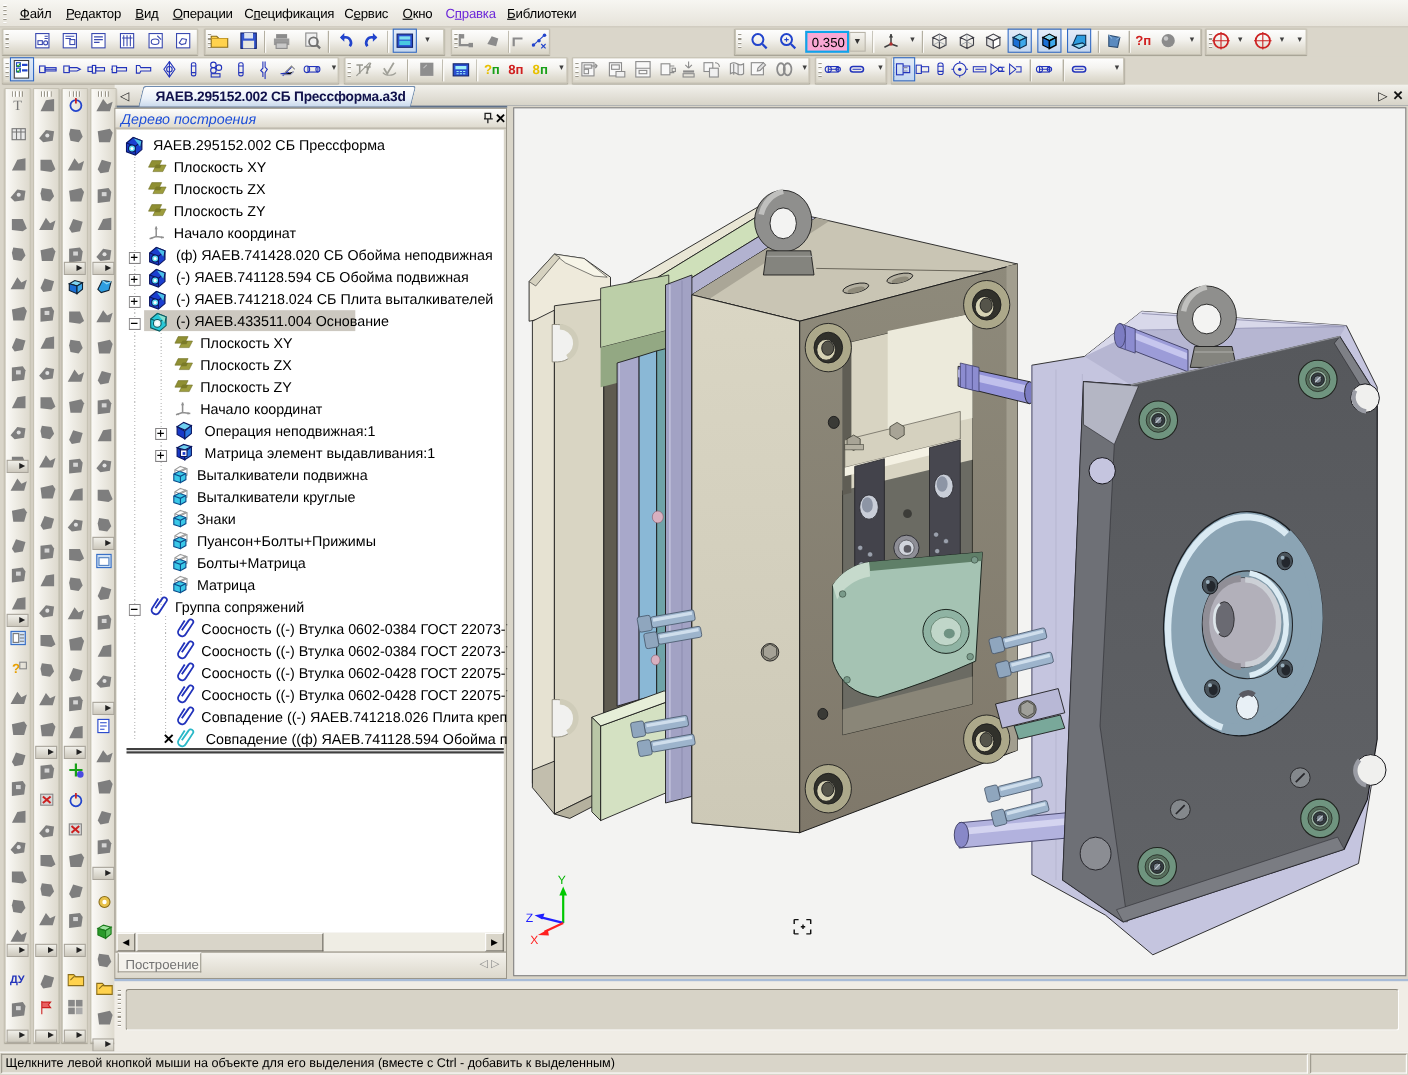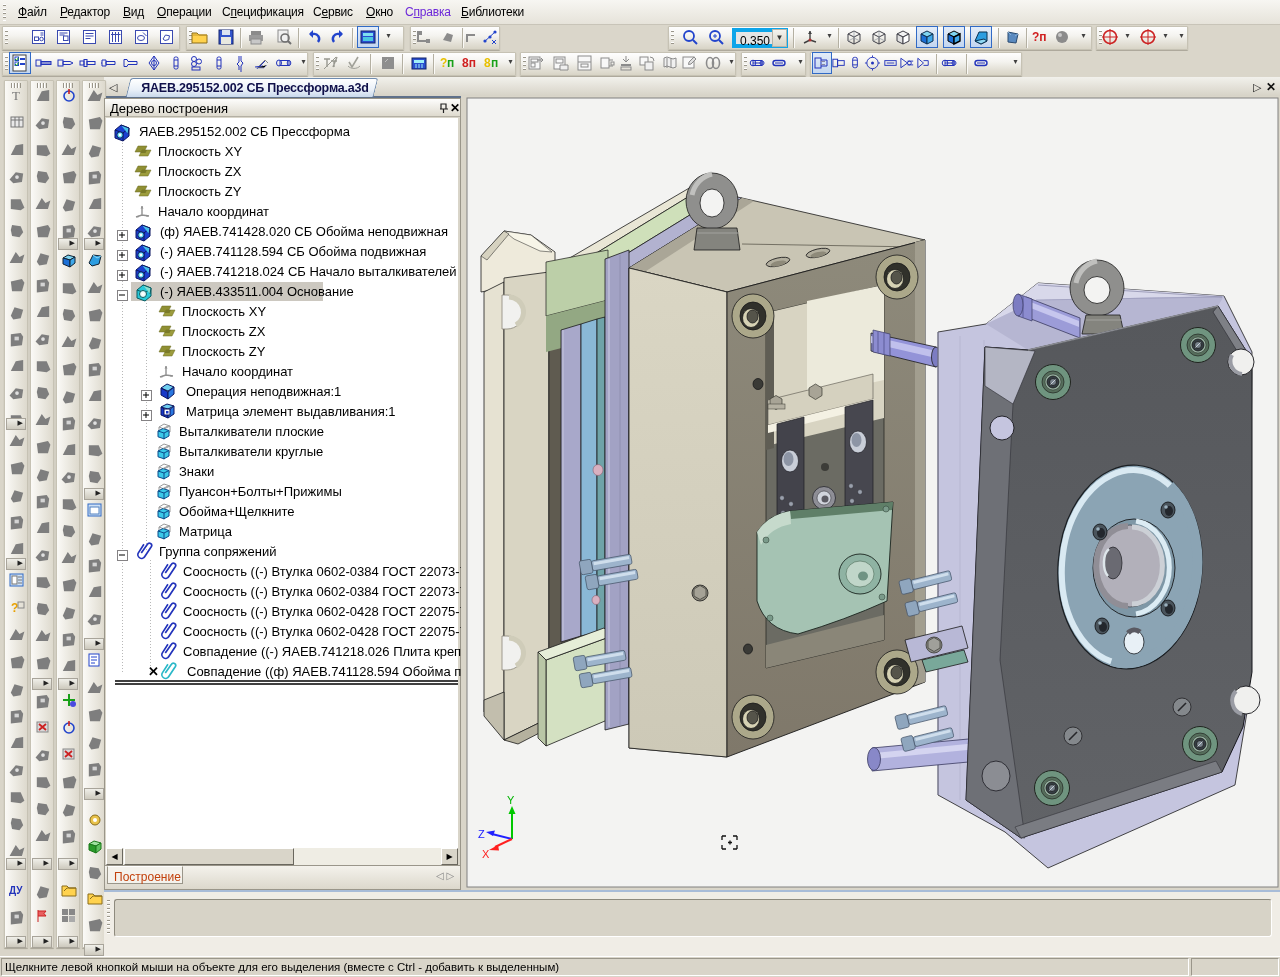--- a/index.html
+++ b/index.html
@@ -156,21 +156,21 @@
       <path d="M12 12 l4 4" stroke="#2244cc" stroke-width="2"></path>
     </svg>
   </div>
 <div class="ico" style="left:705px;top:26px;width:22px;">
     <svg width="18" height="18" viewBox="0 0 18 18">
       <circle cx="8" cy="8" r="5" fill="none" stroke="#2244cc" stroke-width="1.8"></circle>
       <path d="M12 12 l4 4" stroke="#2244cc" stroke-width="2"></path>
       <path d="M6 8h4M8 6v4" stroke="#2244cc"></path>
     </svg>
   </div>
-<div class="ab" style="left:732px;top:28px;width:56px;height:20px;background:#e5e5e5;border:4px solid #0ea5e9;font-size:12px;color:#000;padding:2px 0 0 4px;">0.350</div>
+<div class="ab" style="left:732px;top:28px;width:40px;height:20px;background:#f9a8d4;border:2px solid #0ea5e9;font-size:12px;color:#000;padding:2px 0 0 4px;">0.350</div>
 <div class="ab" style="left:772px;top:29px;width:15px;height:18px;background:linear-gradient(180deg,#f4f3ef,#d8d4c6);border:1px solid #b8b4a8;color:#333;font-size:8px;text-align:center;line-height:16px;">▼</div>
 <div class="sep" style="left:793px;top:28px;height:20px;"></div>
 <div class="ico" style="left:799px;top:26px;width:22px;">
     <svg width="18" height="18" viewBox="0 0 18 18">
       <path d="M9 3 v9 M9 12 l-6 3 M9 12 l6 2" stroke="#404040" stroke-width="1.4"></path>
       <path d="M9 3 l-2 3 h4z" fill="#404040"></path>
       <circle cx="9" cy="12" r="1.5" fill="#b03030"></circle>
     </svg>
   </div>
 <div class="cap" style="left:824px;top:31px;">▾</div>
@@ -1218,21 +1218,21 @@
     </svg>
   </div>
 <div class="ico" style="left:84px;top:914px;width:21px;height:21px;">
     <svg width="20" height="21" viewBox="0 0 16 17">
       <path d="M3 6 l9 -2 2 3 -2 7 -8 0z" fill="#7e7e7e"></path>
     </svg>
   </div>
 <div class="ab" style="left:84px;top:944px;width:20px;height:12px;background:linear-gradient(180deg,#f0efe9,#cdc9bd);border:1px solid #a8a49a;font-size:7px;color:#222;text-align:right;padding-right:2px;">▶</div>
 <div class="ab" style="left:104px;top:98px;width:357px;height:792px;background:#d9d5c9;border:1px solid #9a968a;"></div>
 <div class="ab" style="left:105px;top:99px;width:355px;height:18px;background:linear-gradient(180deg,#fdfdfc,#dedacE);border-bottom:1px solid #b4b0a4;"></div>
-<div class="ab" style="left:110px;top:101px;font-size:13px;color:#000000;">Дерево построения</div>
+<div class="ab" style="left:110px;top:101px;font-size:13px;color:#1d4ed8;font-style:italic;">Дерево построения</div>
 <div class="ab" style="left:438px;top:101px;"><svg width="12" height="13" viewBox="0 0 12 13">
       <path d="M3 2 h5 v5 h-5z M5.5 7 v4 M2 7 h8" stroke="#222" fill="none" stroke-width="1.2"></path>
     </svg></div>
 <div class="ab" style="left:450px;top:101px;font-size:12px;font-weight:bold;color:#000;">✕</div>
 <div class="ab" style="left:106px;top:118px;width:352px;height:730px;background:#fff;overflow:hidden;" id="tree"></div>
 <div class="ab" style="left:122px;top:140px;width:1px;height:532px;background:repeating-linear-gradient(180deg,#b8b8b8 0 1px,transparent 1px 3px);"></div>
 <div class="ab" style="left:146px;top:300px;width:1px;height:252px;background:repeating-linear-gradient(180deg,#b8b8b8 0 1px,transparent 1px 3px);"></div>
 <div class="ab" style="left:150px;top:560px;width:1px;height:112px;background:repeating-linear-gradient(180deg,#b8b8b8 0 1px,transparent 1px 3px);"></div>
 <div class="ab" style="left:112px;top:122px;"><svg width="20" height="20" viewBox="0 0 20 20">
       <path d="M3 8 l6 -5 8 3 0 8 -6 5 -8 -3z" fill="#1b3fd0" stroke="#0a1560"></path>
@@ -1299,21 +1299,21 @@
       <path d="M2 5 h6 M5 2 v6" stroke="#000"></path>
     </svg></div>
 <div class="ab" style="left:133px;top:262px;"><svg width="20" height="20" viewBox="0 0 20 20">
       <path d="M3 8 l6 -5 8 3 0 8 -6 5 -8 -3z" fill="#1b3fd0" stroke="#0a1560"></path>
       <path d="M3 8 l8 3 6 -5" fill="none" stroke="#0a1560"></path>
       <path d="M11 11 l0 8" stroke="#0a1560"></path>
       <circle cx="8" cy="13" r="3.2" fill="#5ad8f0" stroke="#0a1560"></circle>
       <circle cx="8" cy="13" r="1.4" fill="#fff"></circle>
       <path d="M9 3 l8 3 -1 6" fill="#4ac0ea" stroke="#0a1560"></path>
     </svg></div>
-<div class="ab" style="left:158px;top:264px;font-size:13px;color:#000;white-space:nowrap;padding:0 2px;">(-) ЯАЕВ.741218.024 СБ Начало выталкивателей</div>
+<div class="ab" style="left:158px;top:264px;font-size:13px;color:#000;white-space:nowrap;padding:0 2px;">(-) ЯАЕВ.741218.024 СБ Плита выталкивателей</div>
 <div class="ab" style="left:131px;top:282px;width:192px;height:19px;background:#ccc8c0;"></div>
 <div class="ab" style="left:117px;top:287px;"><svg width="11" height="11" viewBox="0 0 11 11">
       <rect x="0.5" y="0.5" width="10" height="10" fill="white" stroke="#848284"></rect>
       <path d="M2 5 h6" stroke="#000"></path>
     </svg></div>
 <div class="ab" style="left:134px;top:282px;"><svg width="20" height="20" viewBox="0 0 20 20">
       <path d="M3 8 l6 -5 8 3 0 8 -6 5 -8 -3z" fill="#28c8d8" stroke="#085a60"></path>
       <path d="M3 8 l8 3 6 -5" fill="none" stroke="#085a60"></path>
       <circle cx="9" cy="12" r="3.5" fill="#e8f8f8" stroke="#085a60"></circle>
       <circle cx="9" cy="12" r="1.5" fill="#fff"></circle>
@@ -1367,21 +1367,21 @@
       <rect x="7" y="9" width="2.5" height="2.5" fill="#1838c8"></rect>
     </svg></div>
 <div class="ab" style="left:184px;top:404px;font-size:13px;color:#000;white-space:nowrap;padding:0 2px;">Матрица элемент выдавливания:1</div>
 <div class="ab" style="left:156px;top:422px;"><svg width="20" height="20" viewBox="0 0 20 20">
       <path d="M8 2 l6 2 0 6 -6 3 -5 -2 0 -6z" fill="#fdfdfd" stroke="#9a9a9a"></path>
       <path d="M3 5 l5 2 6 -3 M8 7 v6" stroke="#9a9a9a" fill="none"></path>
       <path d="M2 9 l5 -2.5 6 2 0 5.5 -5 2.8 -6 -2z" fill="#3ac8e8" stroke="#0a4a8a"></path>
       <path d="M2 9 l6 2 5 -2.5 M8 11 v6.3" stroke="#0a4a8a" fill="none"></path>
       <path d="M7 6.5 l6 -3" stroke="#9a9a9a"></path>
     </svg></div>
-<div class="ab" style="left:177px;top:424px;font-size:13px;color:#000;white-space:nowrap;padding:0 2px;">Выталкиватели плоские</div>
+<div class="ab" style="left:177px;top:424px;font-size:13px;color:#000;white-space:nowrap;padding:0 2px;">Выталкиватели подвижна</div>
 <div class="ab" style="left:156px;top:442px;"><svg width="20" height="20" viewBox="0 0 20 20">
       <path d="M8 2 l6 2 0 6 -6 3 -5 -2 0 -6z" fill="#fdfdfd" stroke="#9a9a9a"></path>
       <path d="M3 5 l5 2 6 -3 M8 7 v6" stroke="#9a9a9a" fill="none"></path>
       <path d="M2 9 l5 -2.5 6 2 0 5.5 -5 2.8 -6 -2z" fill="#3ac8e8" stroke="#0a4a8a"></path>
       <path d="M2 9 l6 2 5 -2.5 M8 11 v6.3" stroke="#0a4a8a" fill="none"></path>
       <path d="M7 6.5 l6 -3" stroke="#9a9a9a"></path>
     </svg></div>
 <div class="ab" style="left:177px;top:444px;font-size:13px;color:#000;white-space:nowrap;padding:0 2px;">Выталкиватели круглые</div>
 <div class="ab" style="left:156px;top:462px;"><svg width="20" height="20" viewBox="0 0 20 20">
       <path d="M8 2 l6 2 0 6 -6 3 -5 -2 0 -6z" fill="#fdfdfd" stroke="#9a9a9a"></path>
@@ -1399,21 +1399,21 @@
       <path d="M7 6.5 l6 -3" stroke="#9a9a9a"></path>
     </svg></div>
 <div class="ab" style="left:177px;top:484px;font-size:13px;color:#000;white-space:nowrap;padding:0 2px;">Пуансон+Болты+Прижимы</div>
 <div class="ab" style="left:156px;top:502px;"><svg width="20" height="20" viewBox="0 0 20 20">
       <path d="M8 2 l6 2 0 6 -6 3 -5 -2 0 -6z" fill="#fdfdfd" stroke="#9a9a9a"></path>
       <path d="M3 5 l5 2 6 -3 M8 7 v6" stroke="#9a9a9a" fill="none"></path>
       <path d="M2 9 l5 -2.5 6 2 0 5.5 -5 2.8 -6 -2z" fill="#3ac8e8" stroke="#0a4a8a"></path>
       <path d="M2 9 l6 2 5 -2.5 M8 11 v6.3" stroke="#0a4a8a" fill="none"></path>
       <path d="M7 6.5 l6 -3" stroke="#9a9a9a"></path>
     </svg></div>
-<div class="ab" style="left:177px;top:504px;font-size:13px;color:#000;white-space:nowrap;padding:0 2px;">Обойма+Щелкните</div>
+<div class="ab" style="left:177px;top:504px;font-size:13px;color:#000;white-space:nowrap;padding:0 2px;">Болты+Матрица</div>
 <div class="ab" style="left:156px;top:522px;"><svg width="20" height="20" viewBox="0 0 20 20">
       <path d="M8 2 l6 2 0 6 -6 3 -5 -2 0 -6z" fill="#fdfdfd" stroke="#9a9a9a"></path>
       <path d="M3 5 l5 2 6 -3 M8 7 v6" stroke="#9a9a9a" fill="none"></path>
       <path d="M2 9 l5 -2.5 6 2 0 5.5 -5 2.8 -6 -2z" fill="#3ac8e8" stroke="#0a4a8a"></path>
       <path d="M2 9 l6 2 5 -2.5 M8 11 v6.3" stroke="#0a4a8a" fill="none"></path>
       <path d="M7 6.5 l6 -3" stroke="#9a9a9a"></path>
     </svg></div>
 <div class="ab" style="left:177px;top:524px;font-size:13px;color:#000;white-space:nowrap;padding:0 2px;">Матрица</div>
 <div class="ab" style="left:117px;top:547px;"><svg width="11" height="11" viewBox="0 0 11 11">
       <rect x="0.5" y="0.5" width="10" height="10" fill="white" stroke="#848284"></rect>
@@ -1447,21 +1447,21 @@
       <path d="M5 14 L12 4 a2.6 2.6 0 0 1 4.5 2.6 L9 18 a4.2 4.2 0 0 1 -7.3 -4.2 L8 4" fill="none" stroke="#2ab8c8" stroke-width="1.9" transform="scale(.88) translate(1,-1.5)"></path>
     </svg></div>
 <div class="ab" style="left:148px;top:664px;font-size:13px;font-weight:bold;color:#000;">✕</div>
 <div class="ab" style="left:185px;top:664px;font-size:13px;color:#000;white-space:nowrap;padding:0 2px;">Совпадение ((ф) ЯАЕВ.741128.594 Обойма подвижна</div>
 <div class="ab" style="left:115px;top:680px;width:343px;height:5px;border-top:2px solid #404040;border-bottom:2px solid #404040;background:#fff;"></div>
 <div class="ab" style="left:106px;top:848px;width:352px;height:17px;background:#efede4;"></div>
 <div class="ab" style="left:106px;top:848px;width:17px;height:17px;background:#d9d5c9;border:1px solid;border-color:#fff #6a675e #6a675e #fff;color:#000;font-size:8px;text-align:center;line-height:15px;">◀</div>
 <div class="ab" style="left:441px;top:848px;width:17px;height:17px;background:#d9d5c9;border:1px solid;border-color:#fff #6a675e #6a675e #fff;color:#000;font-size:8px;text-align:center;line-height:15px;">▶</div>
 <div class="ab" style="left:124px;top:848px;width:170px;height:17px;background:#d9d5c9;border:1px solid;border-color:#fff #6a675e #6a675e #fff;"></div>
 <div class="ab" style="left:105px;top:865px;width:355px;height:24px;background:linear-gradient(180deg,#f4f2ec,#dcd8cc);border-top:1px solid #9a968a;"></div>
-<div class="ab" style="left:107px;top:866px;width:76px;height:16px;background:#f4f2ec;border:1px solid #9a968a;border-top:1px solid #fff;font-size:12px;color:#c2410c;padding:3px 0 13px 6px;">Построение</div>
+<div class="ab" style="left:107px;top:866px;width:76px;height:16px;background:#f4f2ec;border:1px solid #9a968a;border-top:1px solid #fff;font-size:12px;color:#737373;padding:3px 0 13px 6px;">Построение</div>
 <div class="ab" style="left:436px;top:870px;font-size:10px;color:#888;">◁ ▷</div>
 <svg class="ab" style="left:461px;top:96px;" width="819" height="794" viewBox="461 96 819 794">
 <rect x="461" y="96" width="819" height="794" fill="#d9d5c9"></rect>
 <rect x="467" y="98" width="811" height="789" fill="#f3f3f2" stroke="#808080" stroke-width="1"></rect>
 <polygon points="572,268 701,189 691,187 556,266" fill="#e9e6d5" stroke="#1a1a1a" stroke-width="0.8" opacity="1"></polygon>
 <polygon points="602,269 724,194 701,189 572,268" fill="#cfe0ba" stroke="#1a1a1a" stroke-width="0.8" opacity="1"></polygon>
 <polygon points="629,268 742,198 724,194 602,269" fill="#b2b2d0" stroke="#1a1a1a" stroke-width="0.8" opacity="1"></polygon>
 <polygon points="629,268 742,198 925,240 727,292" fill="#c9c5b4" stroke="#1a1a1a" stroke-width="0.8" opacity="1"></polygon>
 <polygon points="629,268 742,198 754,201 643,273" fill="#aaa697" stroke="none" stroke-width="0" opacity="1"></polygon>
 <ellipse cx="712" cy="201" rx="26" ry="28" fill="#8f8f8d" stroke="#1a1a1a" stroke-width="0.8"></ellipse>

